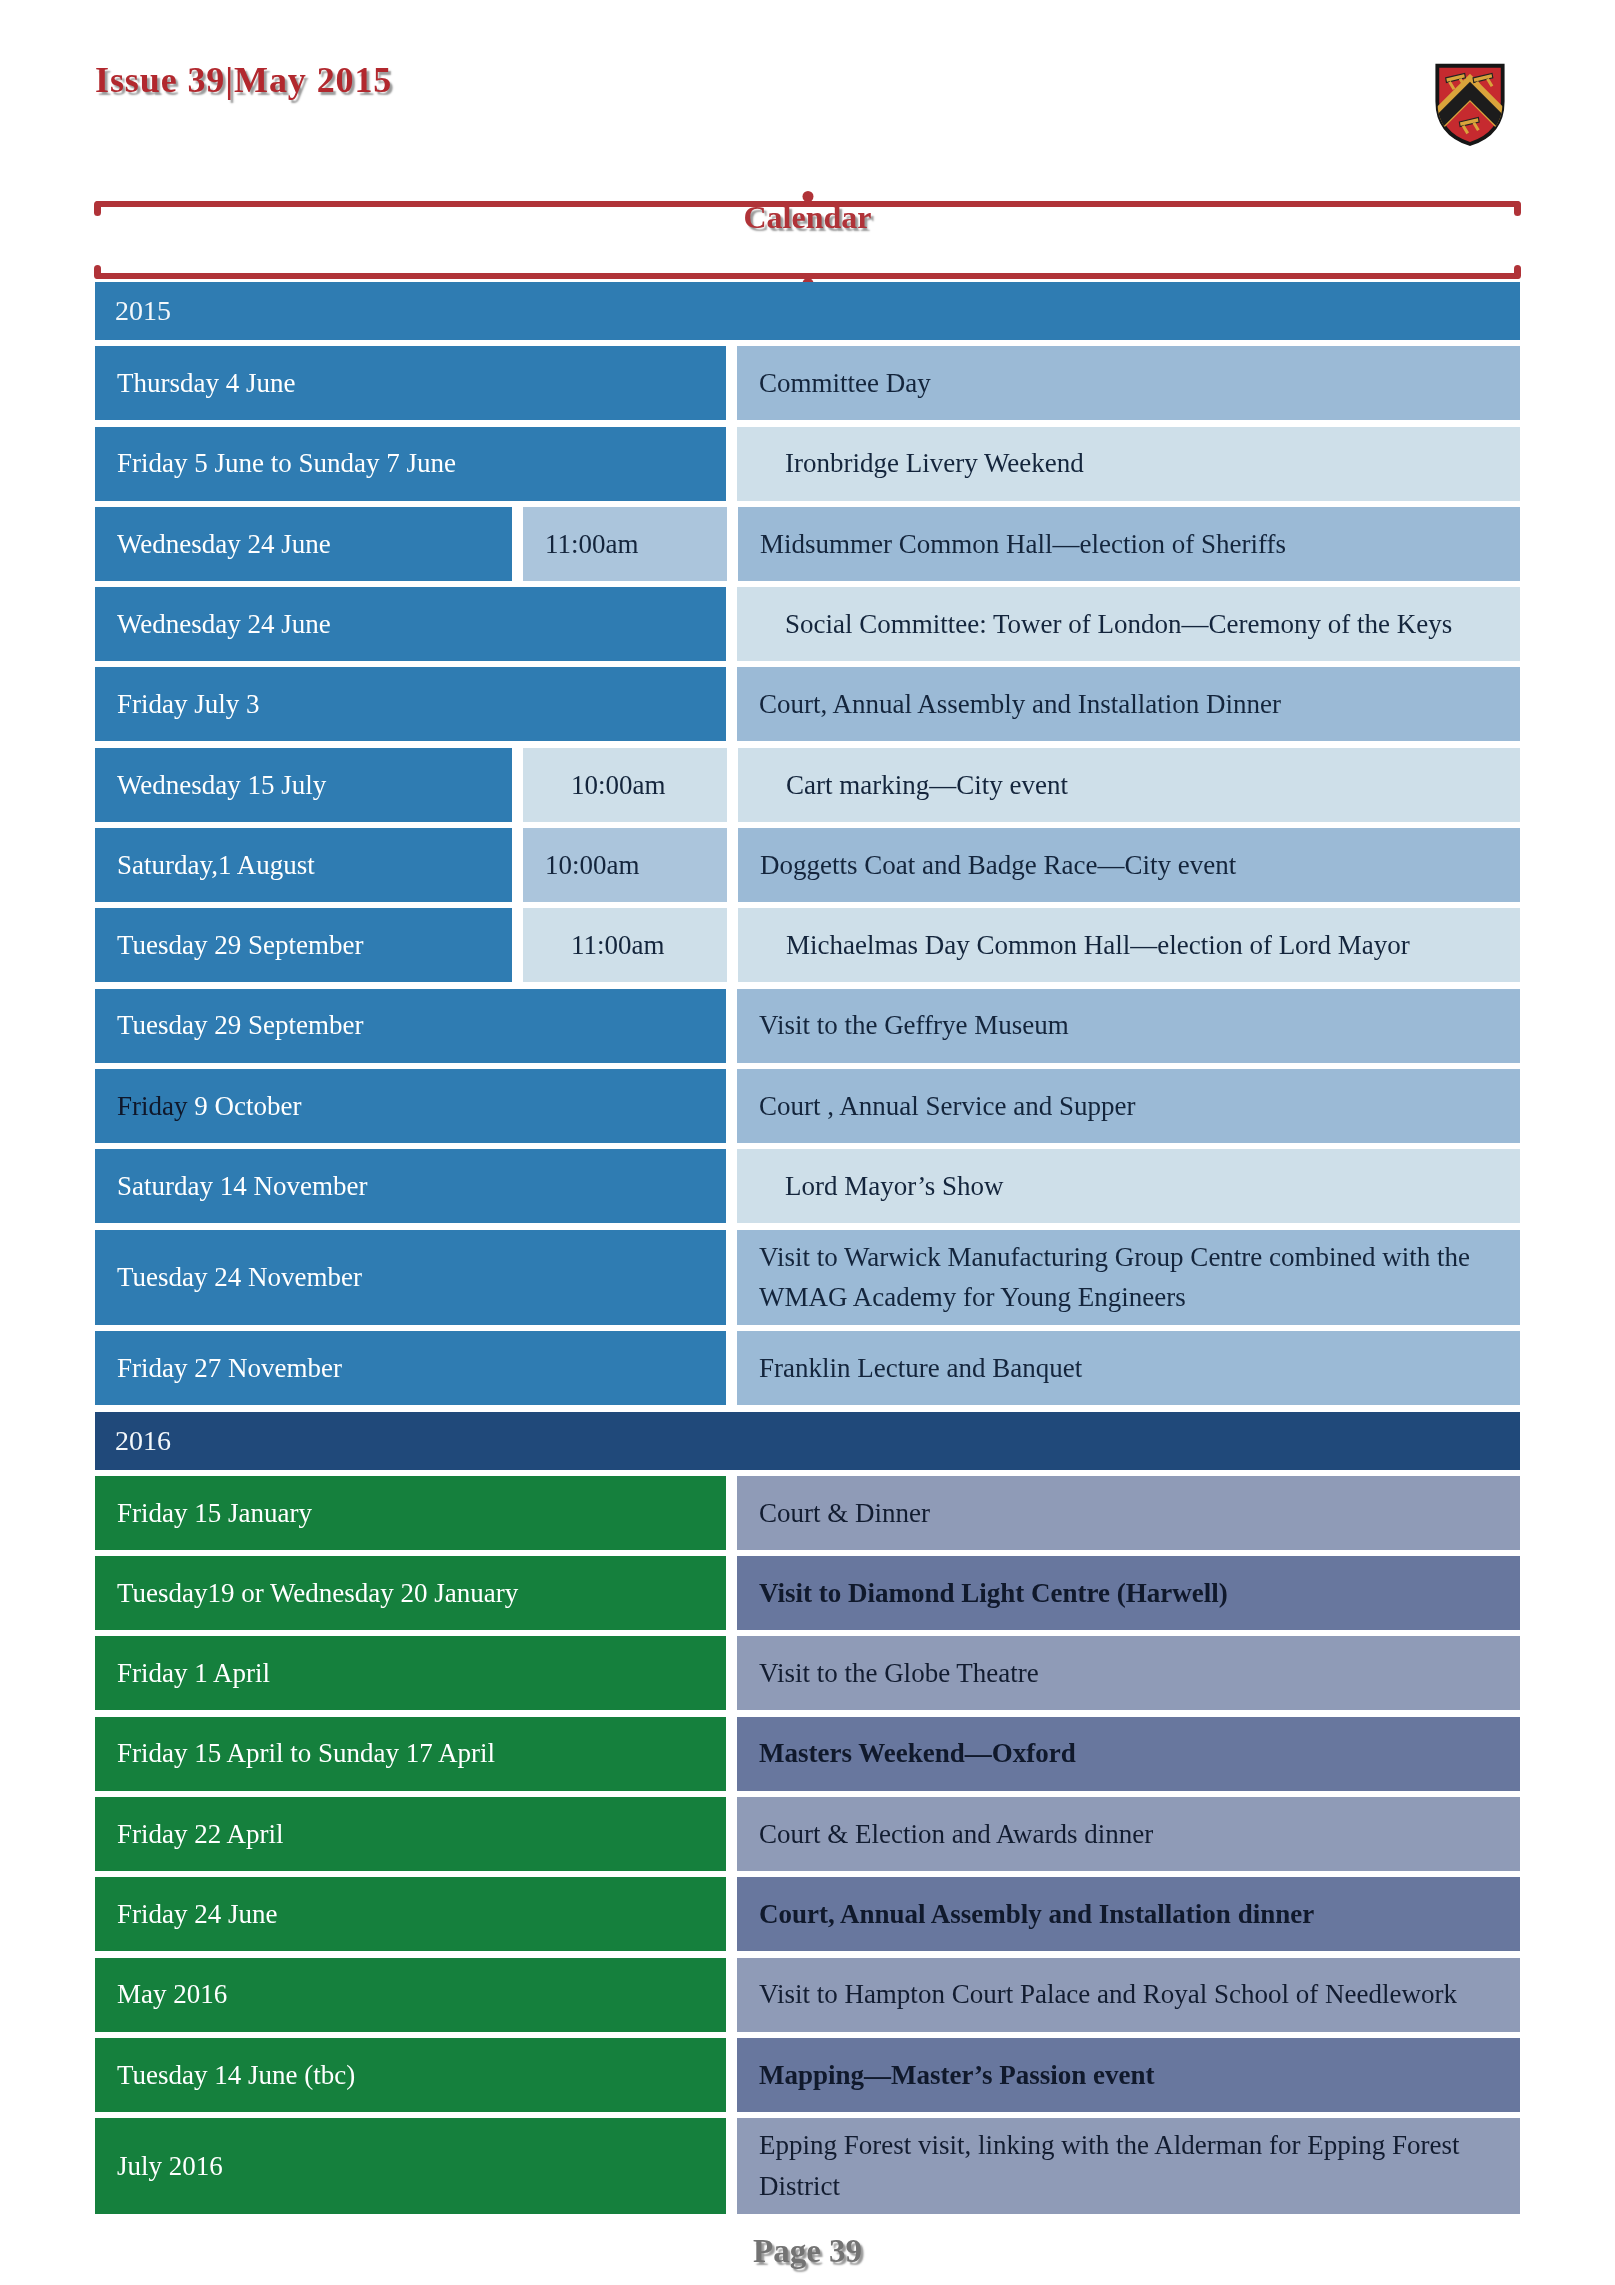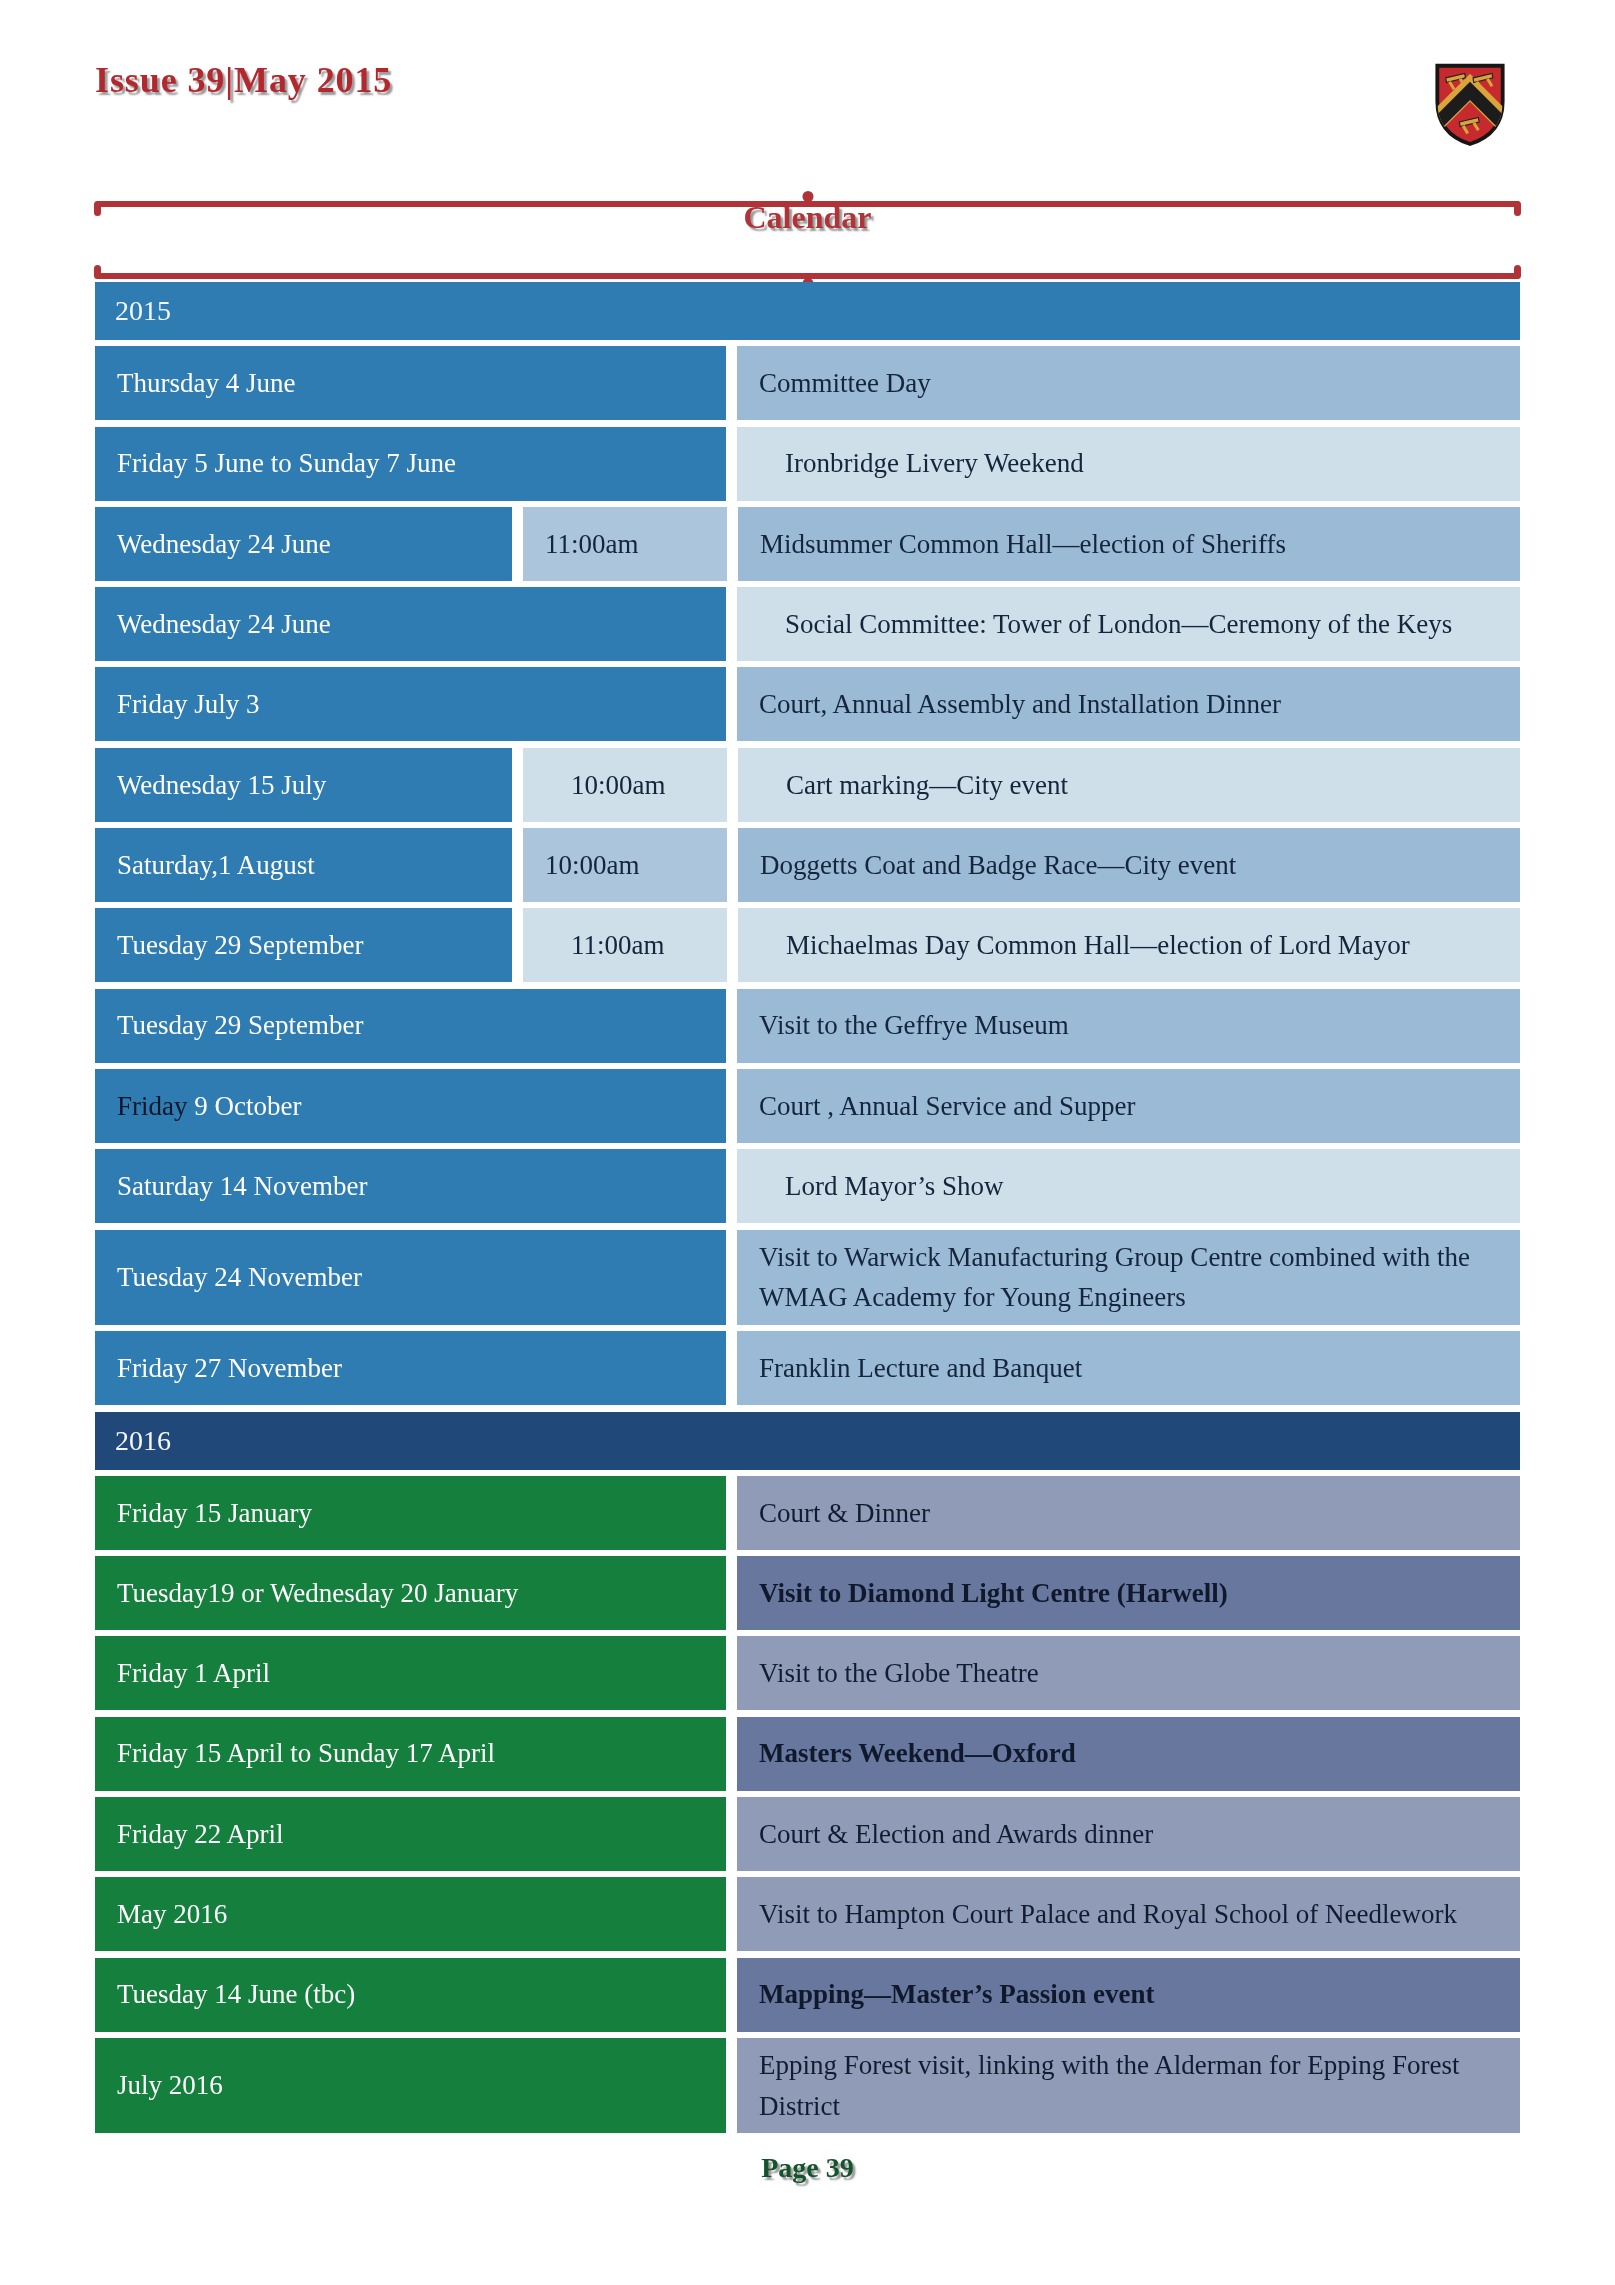--- a/index.html
+++ b/index.html
@@ -70,21 +70,21 @@
   .bg-navy{background:#15803d;}
   .event.tone-medium{background:#9BBAD6;}
   .time.tone-medium{background:#ABC5DC;}
   .event.tone-pale,.time.tone-pale{background:#CEDFE9;padding-left:48px;}
   .event.tone-light{background:#8F9BB7;color:#121c30;}
   .event.tone-dark{background:#68779E;color:#10192c;font-weight:bold;}
   .muted{color:#0f172a;text-align:right;}
   
   .footer{
     margin-top:12.7px;text-align:center;
-    font-size:28px;font-weight:bold;color:#14532d;
+    font-size:33px;font-weight:bold;color:#737373;
     text-shadow:2.7px 2.7px 1.8px #9a9a9a;
   }
 </style>
 </head>
 <body>
 
 <div class="page">
 
   <div class="masthead">Issue 39|May 2015</div>
 
@@ -197,20 +197,24 @@
       </div>
       <div class="row">
         <div class="cell date bg-navy">Friday 15 April to Sunday 17 April</div>
         <div class="cell event tone-dark">Masters Weekend—Oxford</div>
       </div>
       <div class="row">
         <div class="cell date bg-navy">Friday 22 April</div>
         <div class="cell event tone-light">Court &amp; Election and Awards dinner</div>
       </div>
       <div class="row">
+        <div class="cell date bg-navy">Friday 24 June</div>
+        <div class="cell event tone-dark">Court, Annual Assembly and Installation dinner</div>
+      </div>
+      <div class="row">
         <div class="cell date bg-navy">May 2016</div>
         <div class="cell event tone-light">Visit to Hampton Court Palace and Royal School of Needlework</div>
       </div>
       <div class="row">
         <div class="cell date bg-navy">Tuesday 14 June (tbc)</div>
         <div class="cell event tone-dark">Mapping—Master’s Passion event</div>
       </div>
       <div class="row">
         <div class="cell date bg-navy">July 2016</div>
         <div class="cell event tone-light">Epping Forest visit, linking with the Alderman for Epping Forest District</div>

